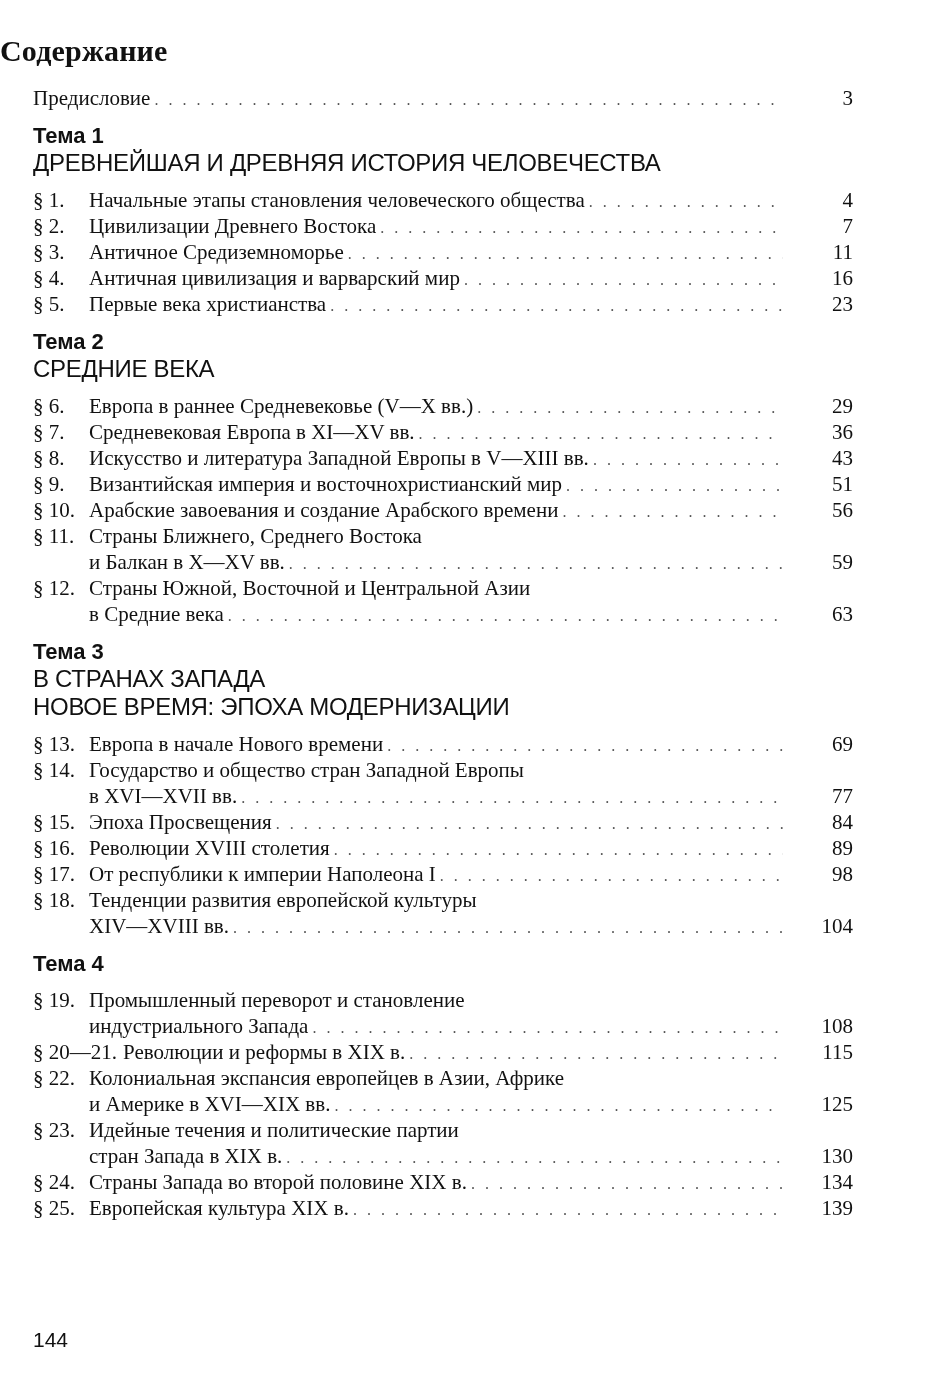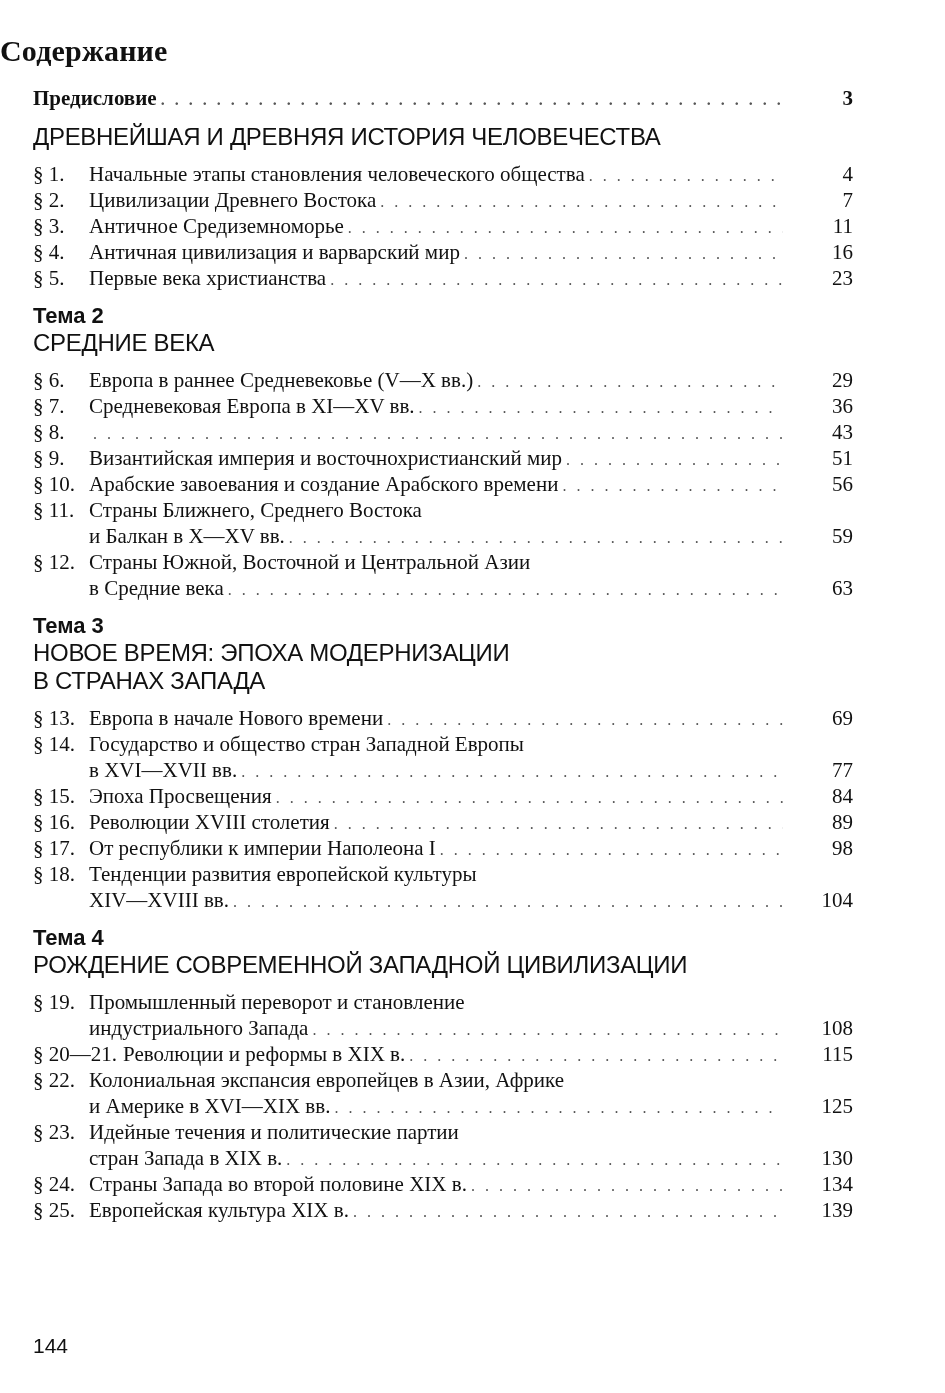--- a/index.html
+++ b/index.html
@@ -33,40 +33,41 @@
     .row.first-line .text { flex: 1; }
     .topic { margin-top: 12px; margin-bottom: 10px; }
     .topic-num {
       font-family: "Liberation Sans", sans-serif; font-weight: bold; font-size: 22px;
       line-height: 26px;
     }
     .topic-title {
       font-family: "Liberation Sans", sans-serif; font-size: 24px; line-height: 28px;
       letter-spacing: -0.3px;
     }
-    .preface { margin-bottom: 12px; font-weight: bold; }
+    .preface { margin-bottom: 12px; }
     .footer-page {
       position: absolute; left: 33px; top: 1328px;
-      font-family: "Liberation Sans", sans-serif; font-size: 21px; margin-top: 6px;
+      font-family: "Liberation Sans", sans-serif; font-size: 21px;
     }
   </style>
 </head>
 <body>
 
 <div class="page-title">Содержание</div>
 
 <div class="toc">
   <div class="row preface">
     <span class="text">Предисловие</span>
     <span class="dots"></span>
     <span class="page">3</span>
   </div>
   <div id="topics">
       <section>
         <div class="topic">
+          <div class="topic-num">Тема 1</div>
           <div class="topic-title">ДРЕВНЕЙШАЯ И ДРЕВНЯЯ ИСТОРИЯ ЧЕЛОВЕЧЕСТВА</div>
         </div>
         <div>
           <div class="row">
             <span class="num">§ 1.</span>
             <span class="text">Начальные этапы становления человеческого общества</span>
             <span class="dots"></span>
             <span class="page">4</span>
           </div>
         </div>
@@ -120,20 +121,21 @@
           <div class="row">
             <span class="num">§ 7.</span>
             <span class="text">Средневековая Европа в XI—XV вв.</span>
             <span class="dots"></span>
             <span class="page">36</span>
           </div>
         </div>
         <div>
           <div class="row">
             <span class="num">§ 8.</span>
+            <span class="text">Искусство и литература Западной Европы в V—XIII вв.</span>
             <span class="dots"></span>
             <span class="page">43</span>
           </div>
         </div>
         <div>
           <div class="row">
             <span class="num">§ 9.</span>
             <span class="text">Византийская империя и восточнохристианский мир</span>
             <span class="dots"></span>
             <span class="page">51</span>
@@ -166,22 +168,22 @@
           <div class="row cont">
             <span class="text">в Средние века</span>
             <span class="dots"></span>
             <span class="page">63</span>
           </div>
         </div>
       </section>
       <section>
         <div class="topic">
           <div class="topic-num">Тема 3</div>
+          <div class="topic-title">В СТРАНАХ ЗАПАДА</div>
           <div class="topic-title">НОВОЕ ВРЕМЯ: ЭПОХА МОДЕРНИЗАЦИИ</div>
-          <div class="topic-title">В СТРАНАХ ЗАПАДА</div>
         </div>
         <div>
           <div class="row">
             <span class="num">§ 13.</span>
             <span class="text">Европа в начале Нового времени</span>
             <span class="dots"></span>
             <span class="page">69</span>
           </div>
         </div>
         <div>
@@ -227,21 +229,20 @@
           <div class="row cont">
             <span class="text">XIV—XVIII вв.</span>
             <span class="dots"></span>
             <span class="page">104</span>
           </div>
         </div>
       </section>
       <section>
         <div class="topic">
           <div class="topic-num">Тема 4</div>
-          <div class="topic-title">РОЖДЕНИЕ СОВРЕМЕННОЙ ЗАПАДНОЙ ЦИВИЛИЗАЦИИ</div>
         </div>
         <div>
           <div class="row first-line">
             <span class="num">§ 19.</span>
             <span class="text">Промышленный переворот и становление</span>
           </div>
           <div class="row cont">
             <span class="text">индустриального Запада</span>
             <span class="dots"></span>
             <span class="page">108</span>

